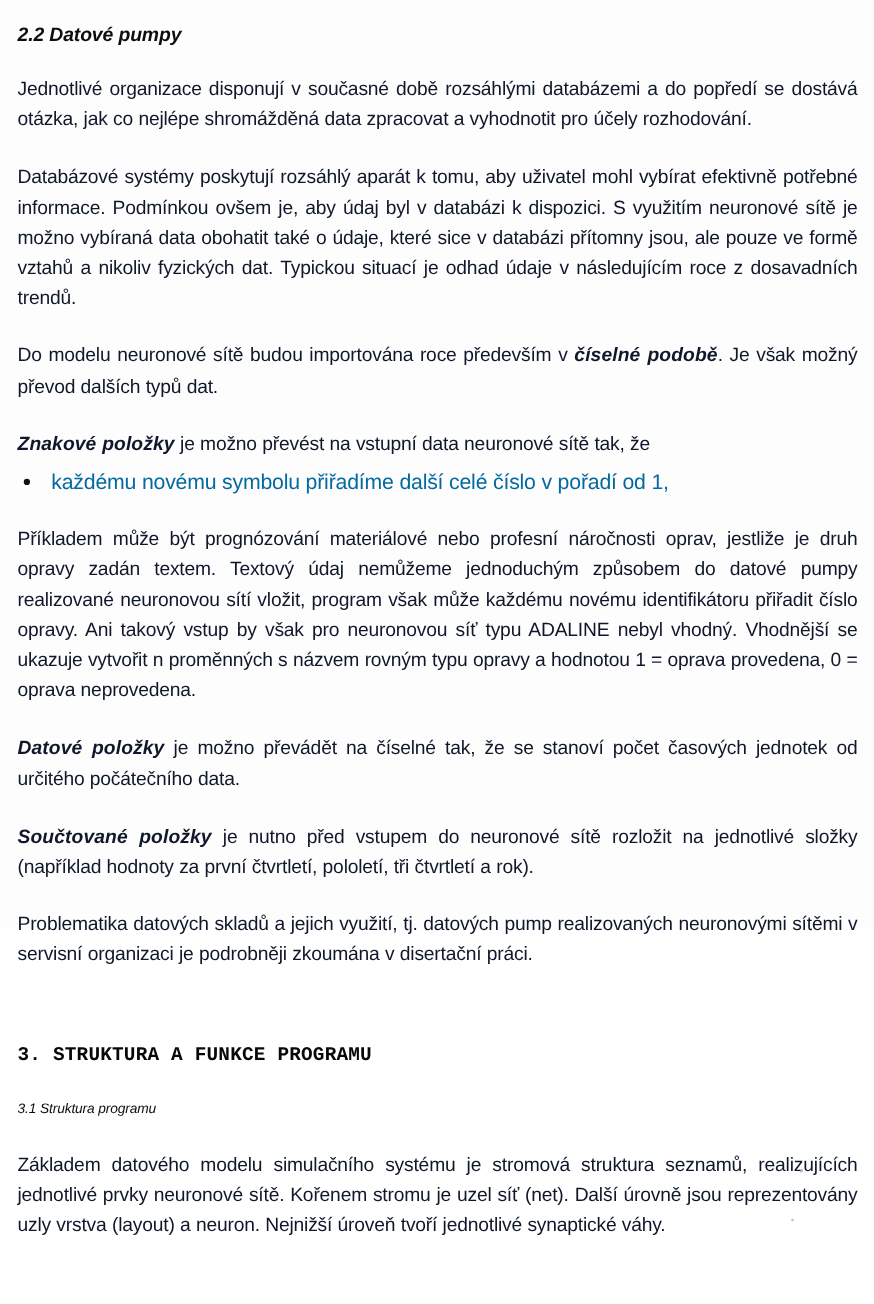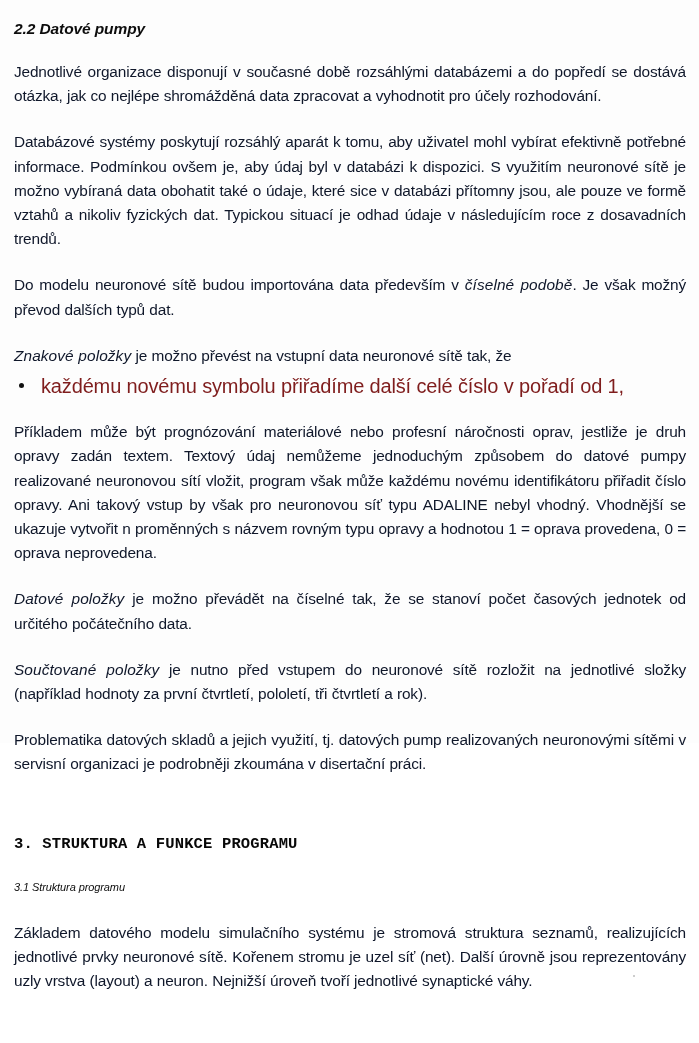--- a/index.html
+++ b/index.html
@@ -75,46 +75,46 @@
     margin: 0 0 22px 0;
     letter-spacing: -0.15px;
     word-spacing: 0.2px;
     color: #0f172a;
   }
   p.tight {
     margin-bottom: 6px;
   }
 
   b.run-in {
-    font-weight: normal;
+    font-weight: bold;
     font-style: italic;
     letter-spacing: 0.1px;
     margin-top: 15px;
   }
   em.bi {
-    font-weight: normal;
+    font-weight: bold;
     font-style: italic;
     letter-spacing: 0.1px;
   }
 
   
   ul.bullets {
     list-style: none;
     margin: 0 0 22px 0;
     padding: 0;
   }
   ul.bullets li {
     position: relative;
     padding-left: 27px;
-    font-size: 20px;
+    font-size: 17px;
     line-height: 24.2px;
     text-align: justify;
     letter-spacing: -0.15px;
     margin: 0 0 2px 0;
-    color: #7f1d1d;
+    color: #0369a1;
   }
   ul.bullets li .dot {
     position: absolute;
     left: 5px;
     top: 9px;
     width: 5px;
     height: 5px;
     border-radius: 50%;
     background: #111;
   }
@@ -136,21 +136,21 @@
 
 <div id="page">
   <div id="content">
 
     <h2 class="sec-head">2.2 Datové pumpy</h2>
 
     <p class="body">Jednotlivé organizace disponují v současné době rozsáhlými databázemi a do popředí se dostává otázka, jak co nejlépe shromážděná data zpracovat a vyhodnotit pro účely rozhodování.</p>
 
     <p class="body">Databázové systémy poskytují rozsáhlý aparát k tomu, aby uživatel mohl vybírat efektivně potřebné informace. Podmínkou ovšem je, aby údaj byl v databázi k dispozici. S využitím neuronové sítě je možno vybíraná data obohatit také o údaje, které sice v databázi přítomny jsou, ale pouze ve formě vztahů a nikoliv fyzických dat. Typickou situací je odhad údaje v následujícím roce z dosavadních trendů.</p>
 
-    <p class="body"><span>Do modelu neuronové sítě budou importována data především v </span><em class="bi">číselné podobě</em><span>. Je však možný převod dalších typů dat.</span></p>
+    <p class="body"><span>Do modelu neuronové sítě budou importována roce především v </span><em class="bi">číselné podobě</em><span>. Je však možný převod dalších typů dat.</span></p>
 
     <p class="body tight"><b class="run-in">Znakové položky</b><span> je možno převést na vstupní data neuronové sítě tak, že</span></p>
 
     <ul class="bullets">
       <li>
         <span class="dot"></span>
         <span>každému novému symbolu přiřadíme další celé číslo v pořadí od 1,</span>
       </li>
     </ul>
 

